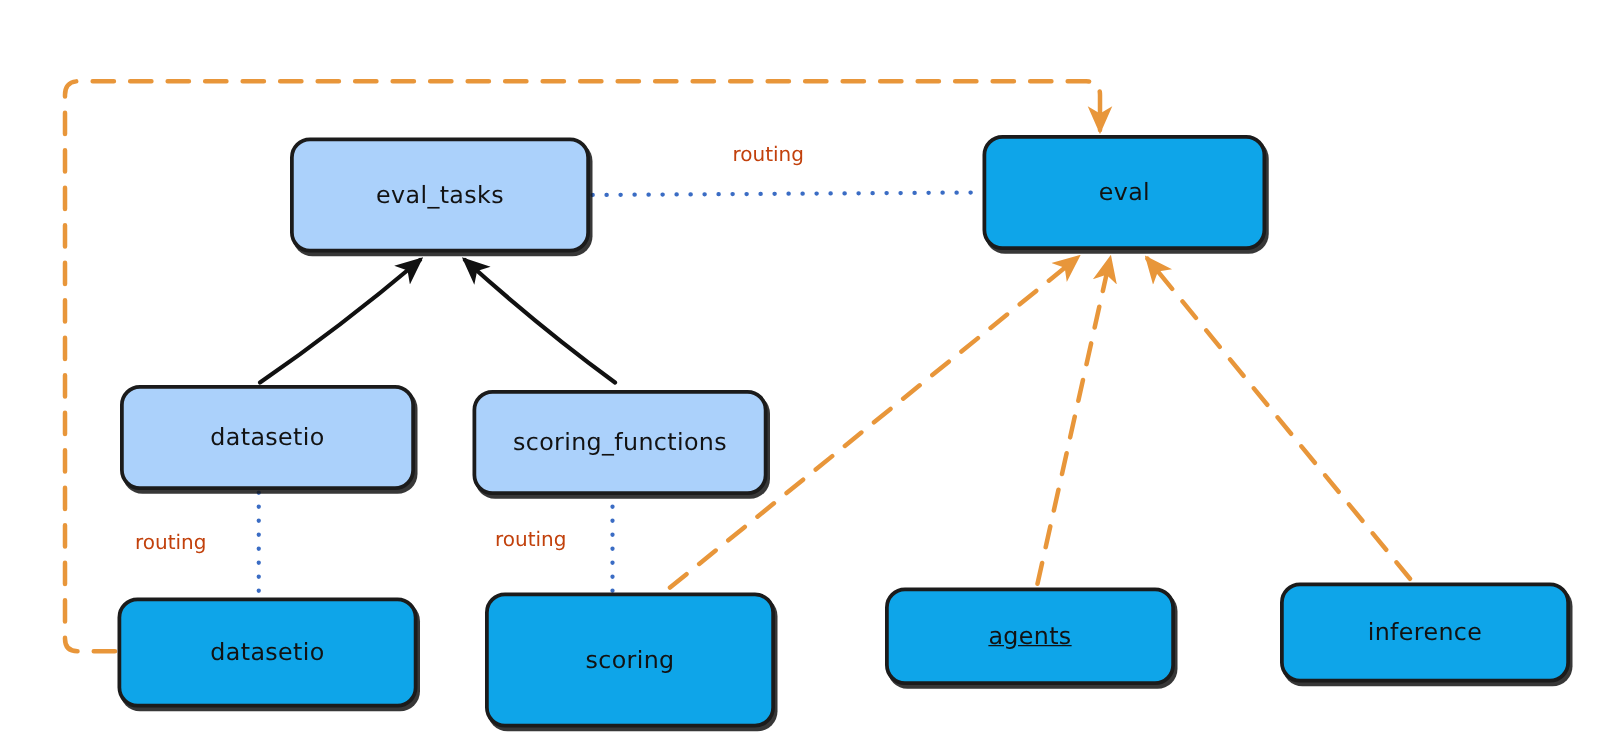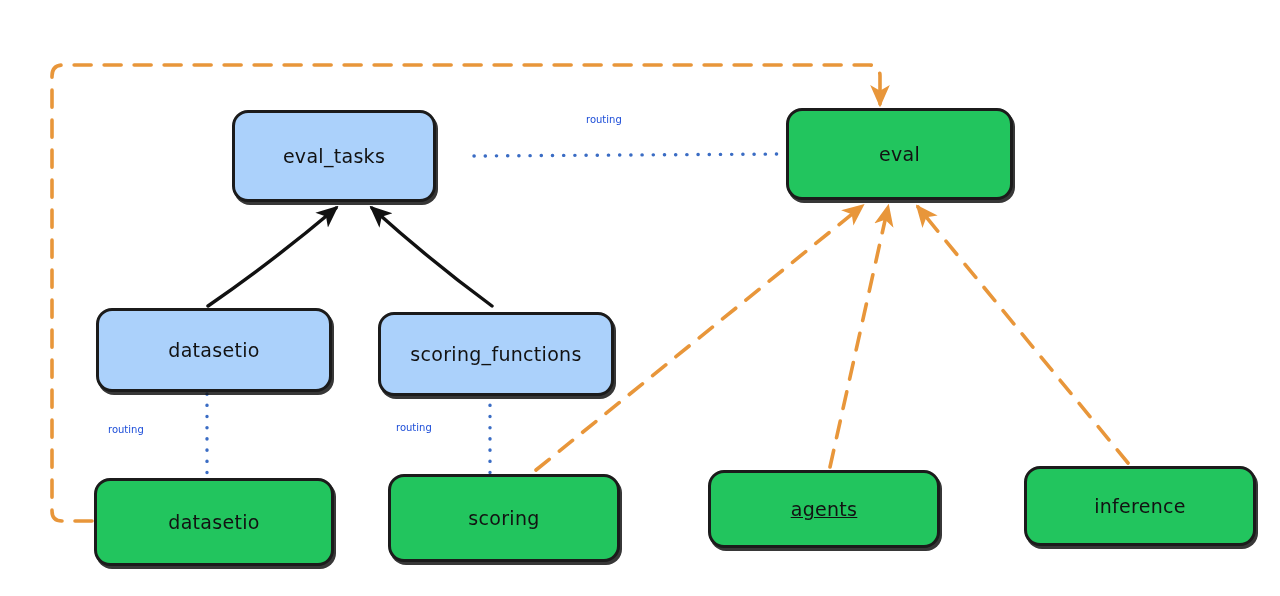--- a/index.html
+++ b/index.html
@@ -36,27 +36,27 @@
     font-family: "DejaVu Sans", sans-serif;
     font-size: 19px;
     color: #121212;
     letter-spacing: 0.3px;
     box-shadow: 2px 3px 0 rgba(20,20,20,0.85);
   }
   .node.blue {
     background: #abd1fb;
   }
   .node.green {
-    background: #22c55e;
+    background: #0ea5e9;
   }
   .edge-label {
     position: absolute;
     font-family: "DejaVu Sans", sans-serif;
-    font-size: 10px;
-    color: #1d4ed8;
+    font-size: 16px;
+    color: #c2410c;
     white-space: nowrap;
   }
 </style>
 </head>
 <body>
 
 <div id="canvas">
 
   <svg id="edges" viewBox="0 0 1280 596" xmlns="http://www.w3.org/2000/svg">
     <defs>
@@ -80,41 +80,41 @@
 
     <path d="M 92 521 L 62 521 Q 52 521 52 511 L 52 76 Q 52 65 63 65 L 869 65 Q 880 65 880 76 L 880 104" fill="none" stroke="#e8963a" stroke-width="3.6" stroke-linecap="round" stroke-dasharray="17 13" marker-end="url(#arrow-orange)"></path>
 
     <path d="M 536 470 L 862 206" fill="none" stroke="#e8963a" stroke-width="3.6" stroke-linecap="round" stroke-dasharray="17 13" marker-end="url(#arrow-orange)"></path>
 
     <path d="M 830 467 L 888 207" fill="none" stroke="#e8963a" stroke-width="3.6" stroke-linecap="round" stroke-dasharray="17 13" marker-end="url(#arrow-orange)"></path>
 
     <path d="M 1128 463 L 918 207" fill="none" stroke="#e8963a" stroke-width="3.6" stroke-linecap="round" stroke-dasharray="17 13" marker-end="url(#arrow-orange)"></path>
   </svg>
 
-  <div class="node blue" style="left:232px; top:110px; width:204px; height:92px;">
+  <div class="node blue" style="left:232px; top:110px; width:240px; height:92px;">
     <span>eval_tasks</span>
   </div>
 
   <div class="node green" style="left:786px; top:108px; width:227px; height:92px;">
     <span>eval</span>
   </div>
 
   <div class="node blue" style="left:96px; top:308px; width:236px; height:84px;">
     <span>datasetio</span>
   </div>
 
   <div class="node blue" style="left:378px; top:312px; width:236px; height:84px;">
     <span>scoring_functions</span>
   </div>
 
   <div class="node green" style="left:94px; top:478px; width:240px; height:88px;">
     <span>datasetio</span>
   </div>
 
-  <div class="node green" style="left:388px; top:474px; width:232px; height:88px;">
+  <div class="node green" style="left:388px; top:474px; width:232px; height:108px;">
     <span>scoring</span>
   </div>
 
   <div class="node green" style="left:708px; top:470px; width:232px; height:78px;text-decoration:underline;">
     <span>agents</span>
   </div>
 
   <div class="node green" style="left:1024px; top:466px; width:232px; height:80px;">
     <span>inference</span>
   </div>

